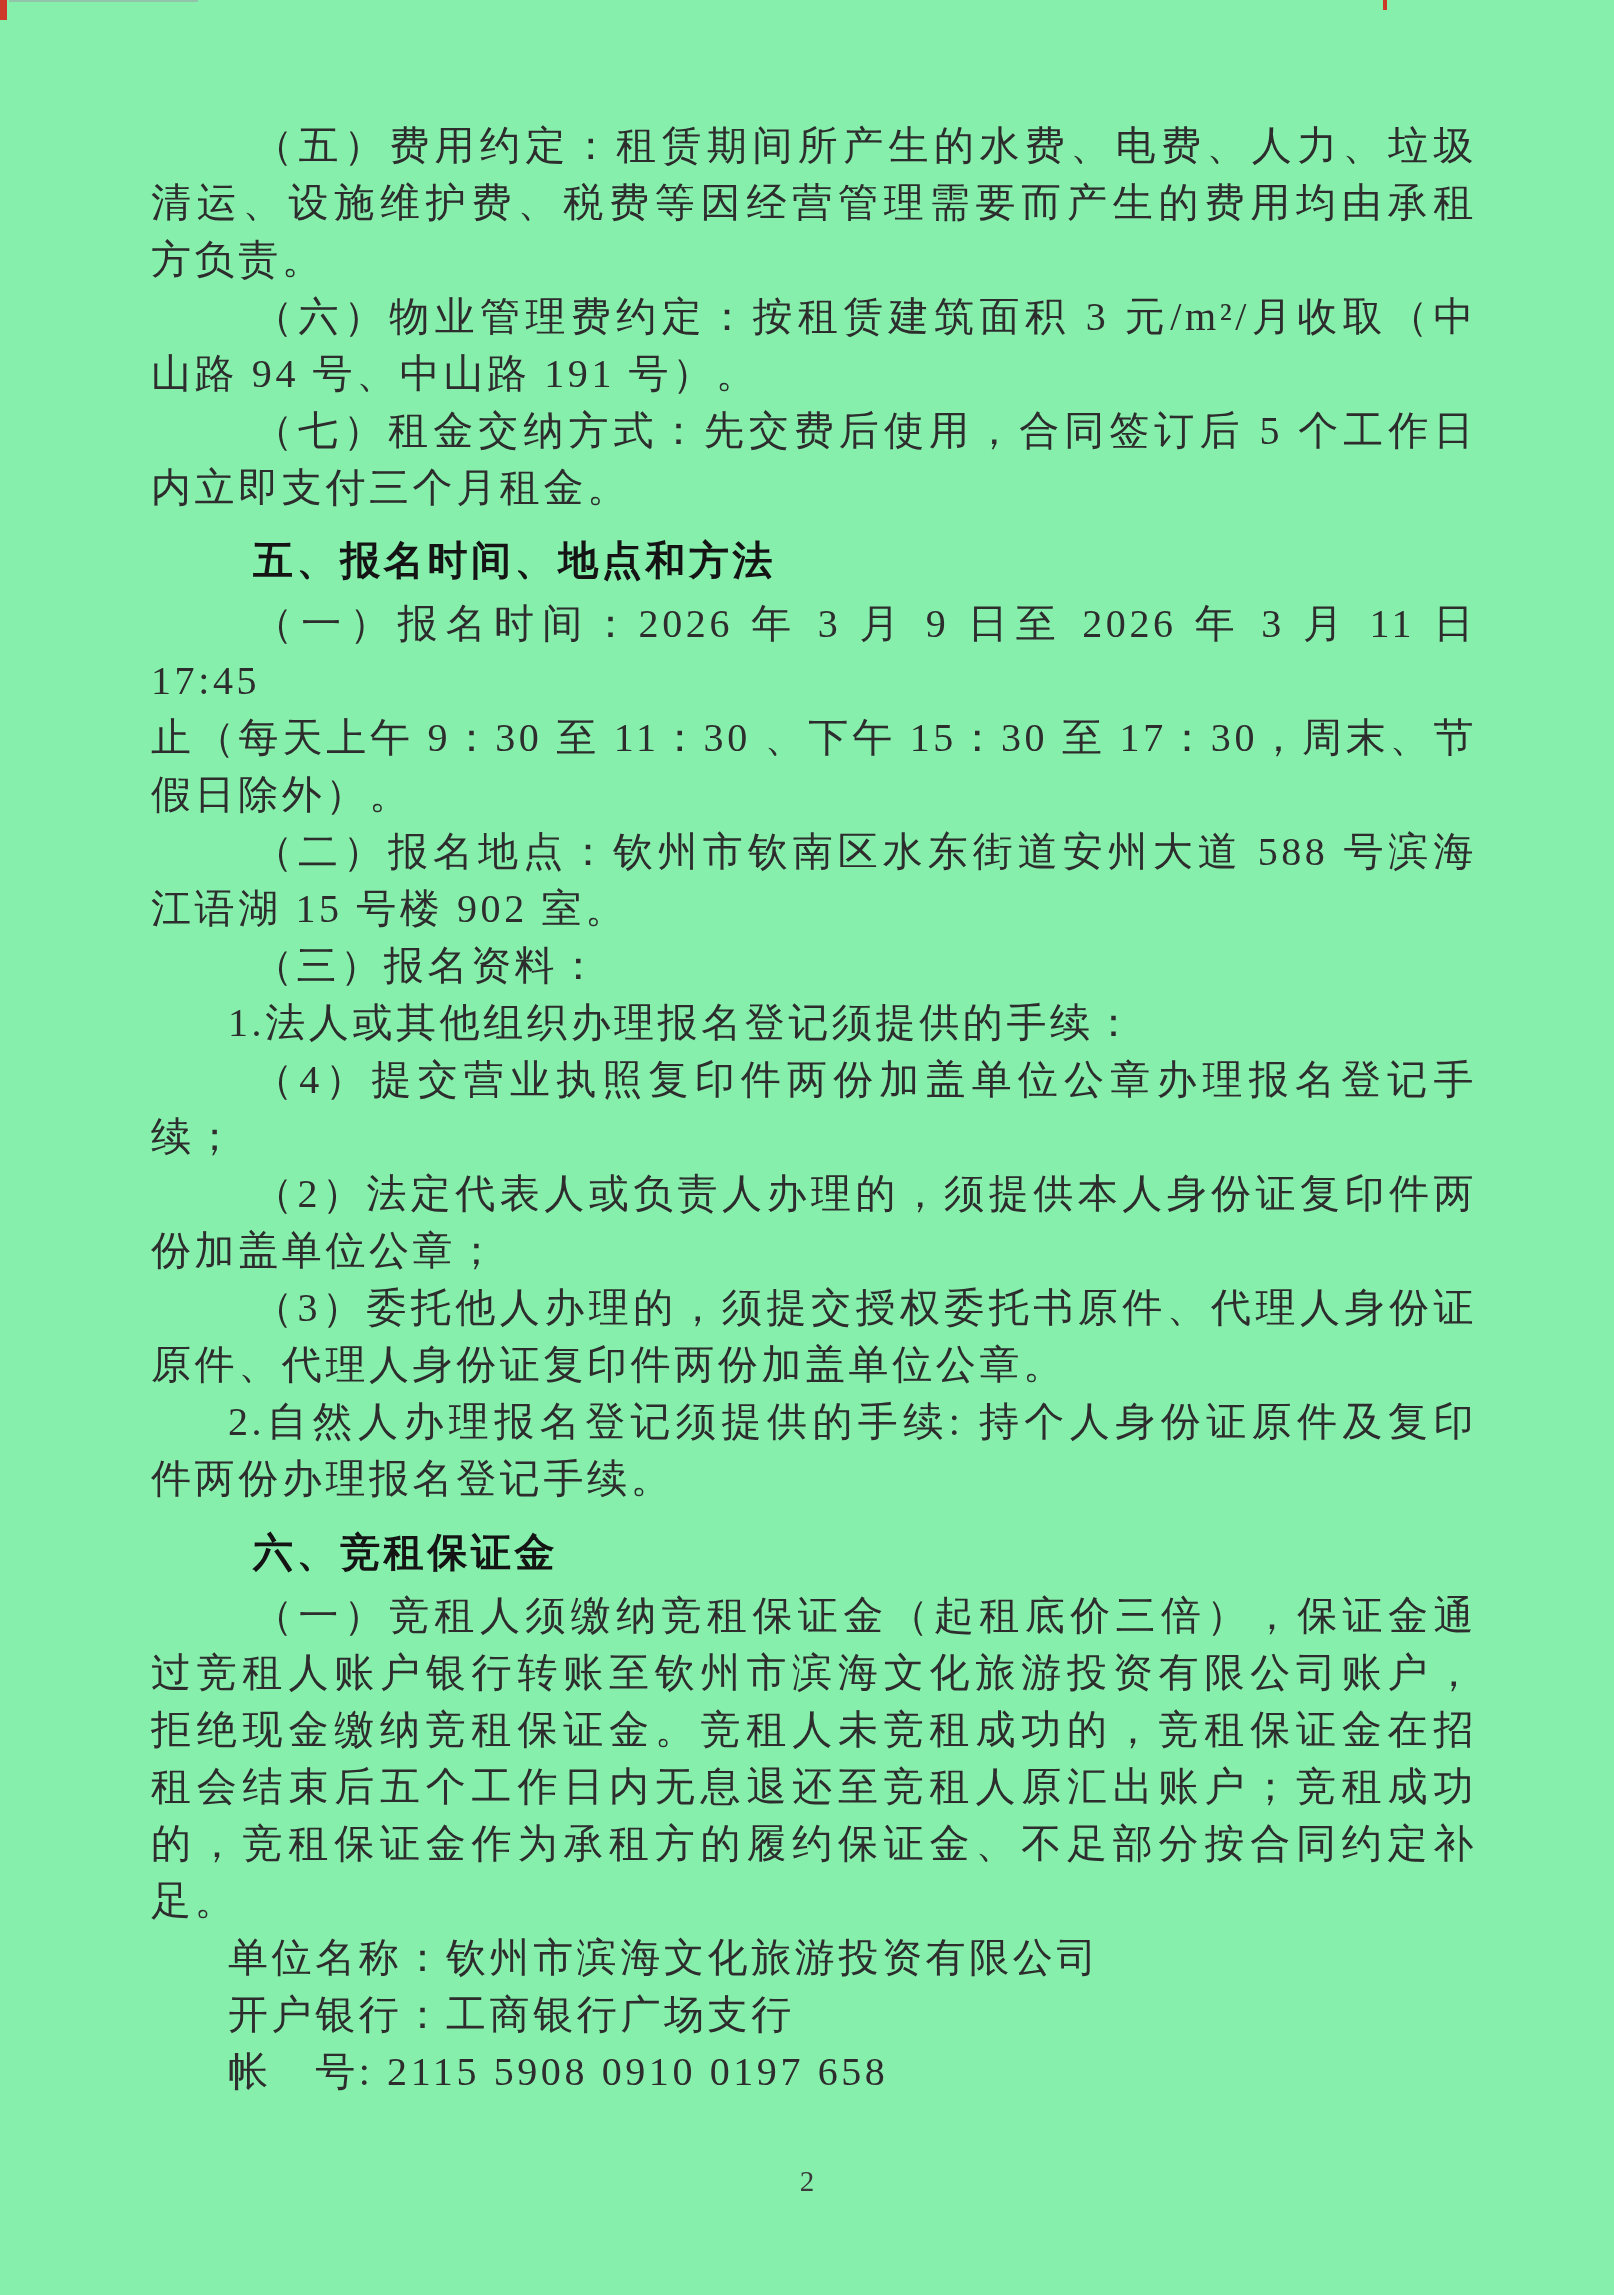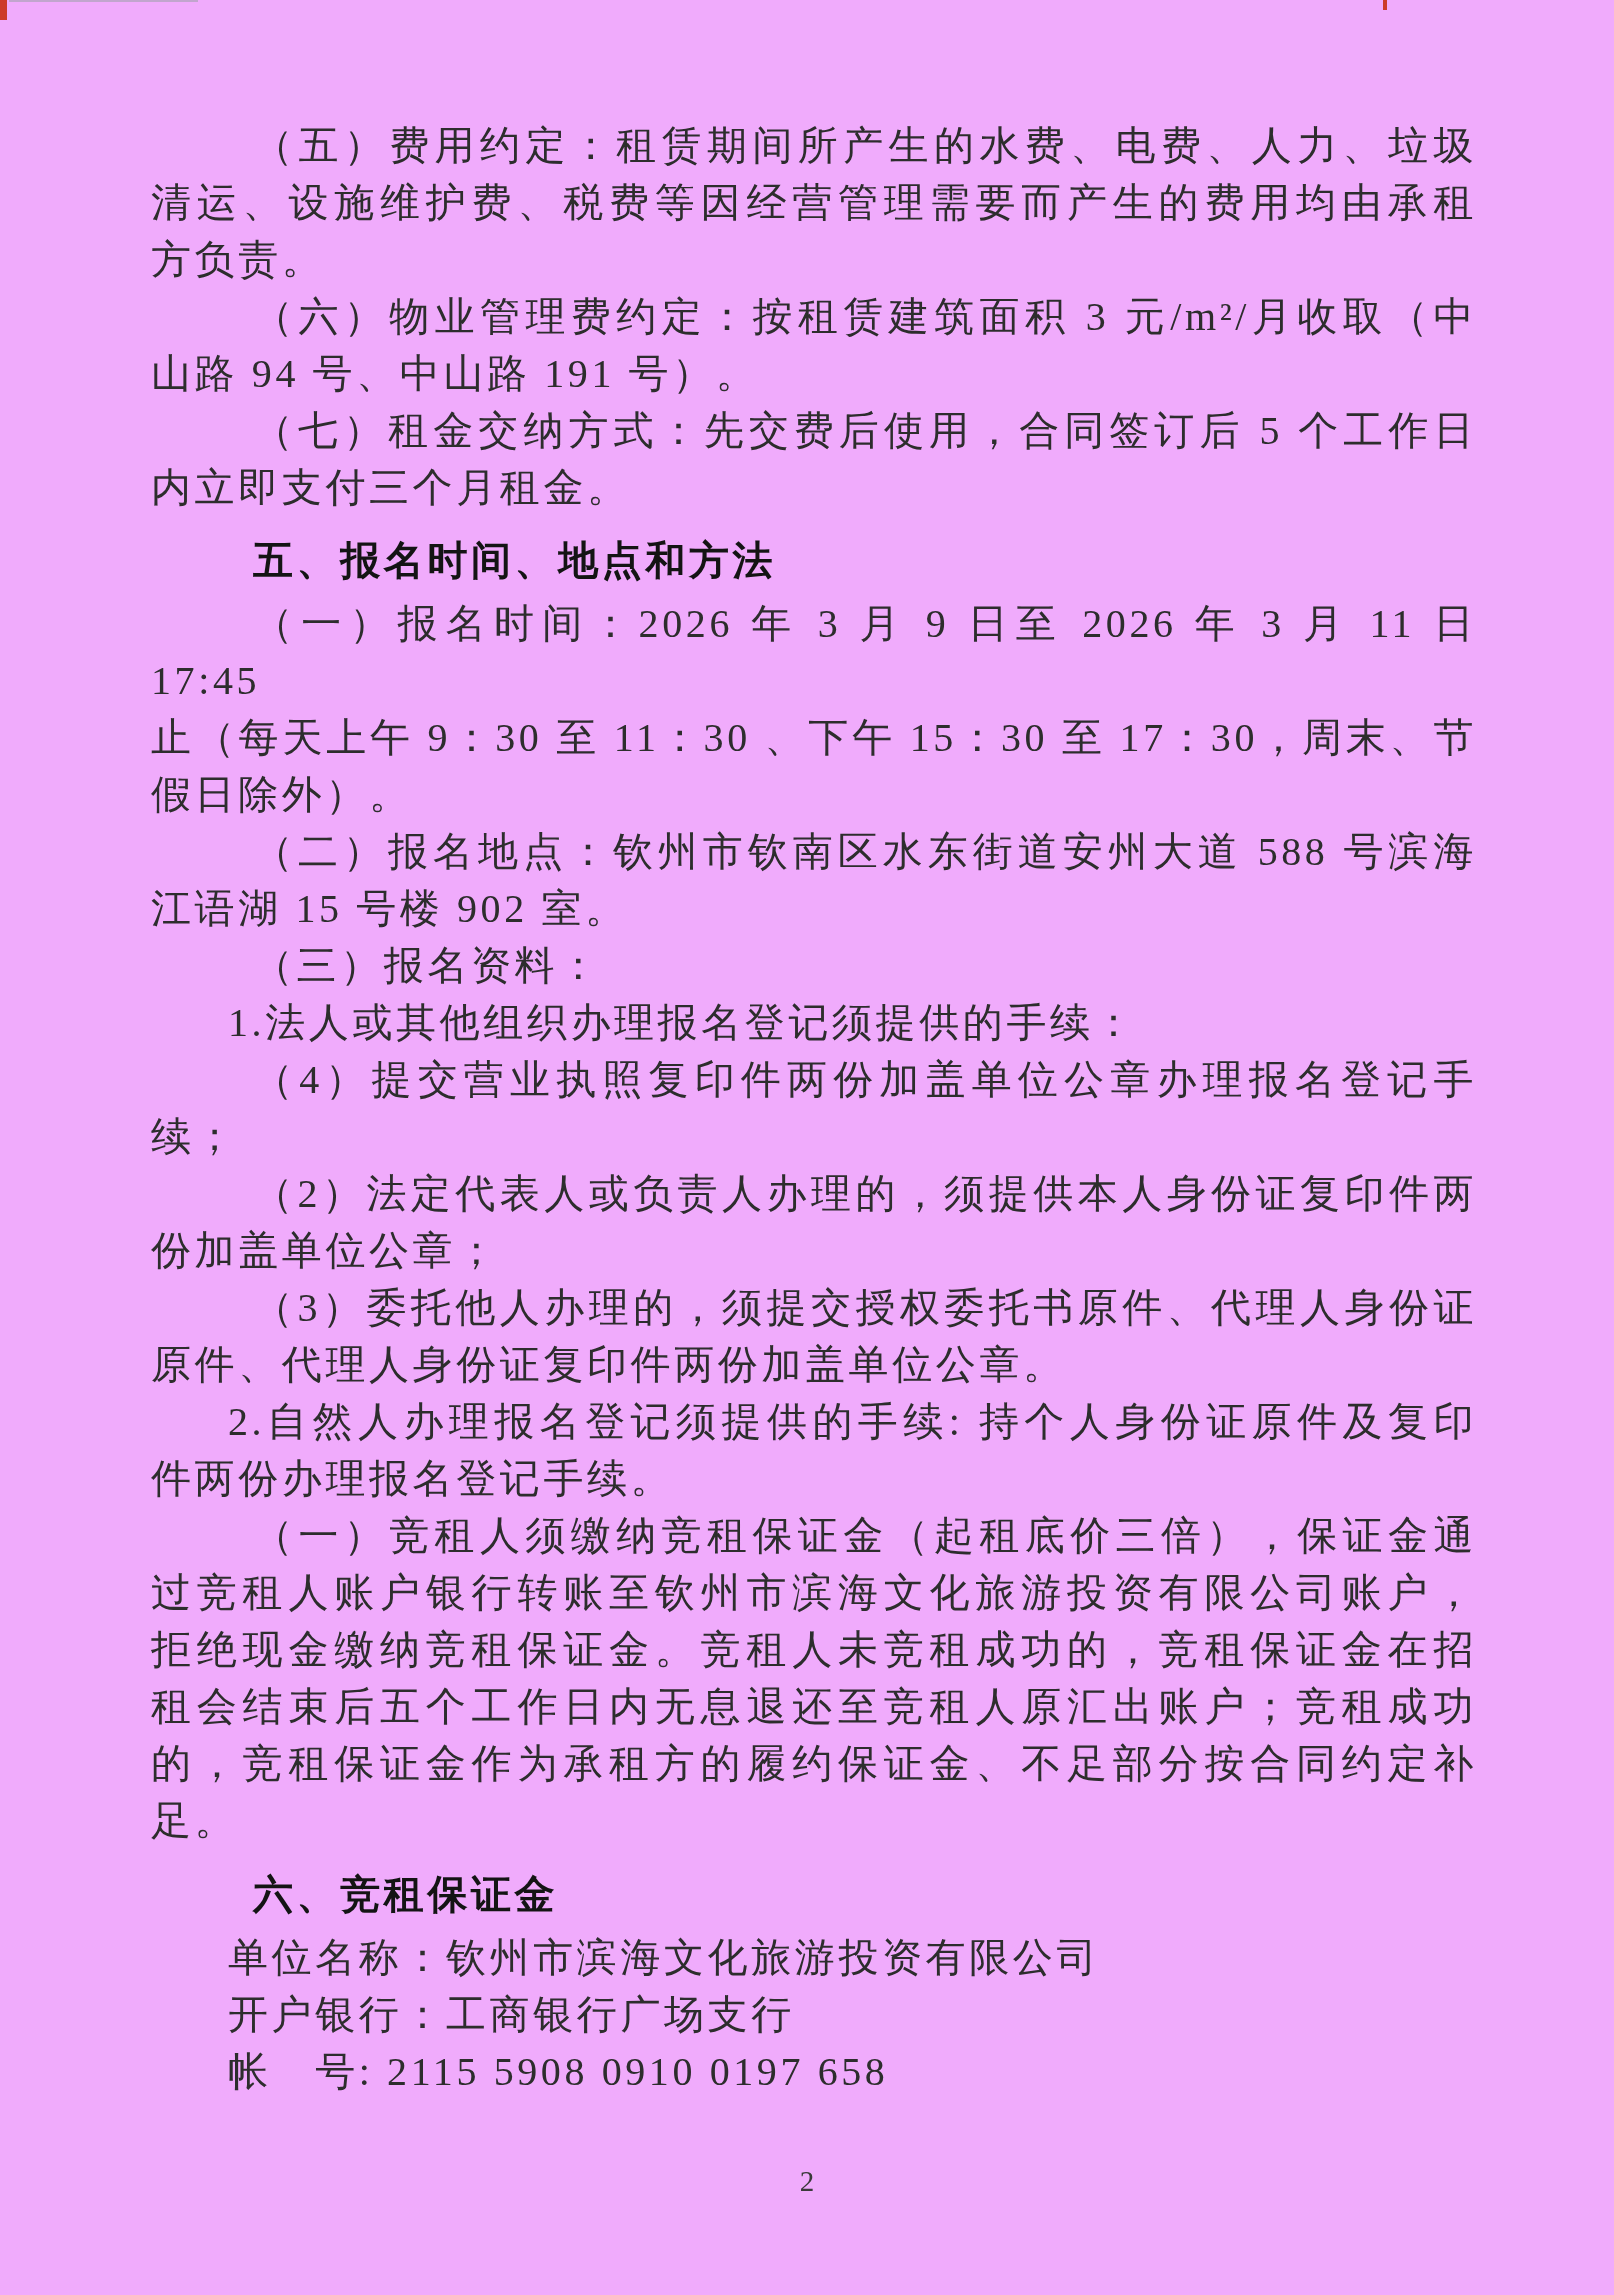--- a/index.html
+++ b/index.html
@@ -4,21 +4,21 @@
 <style>
   html, body {
     margin: 0;
     padding: 0;
     background: #e8e8e8;
   }
   .page {
     position: relative;
     width: 1614px;
     height: 2295px;
-    background: #f0abfc;
+    background: #86efac;
     overflow: hidden;
     font-family: "Liberation Serif", "DejaVu Serif", serif;
     color: #2d2d2d;
   }
   .doc-body {
     position: absolute;
     left: 151px;
     right: 137px;
     top: 117px;
     font-size: 40px;
@@ -115,30 +115,30 @@
         <div class="line last">份加盖单位公章；</div>
       </div>
       <div class="para indent-large">
         <div class="line just">（3）委托他人办理的，须提交授权委托书原件、代理人身份证</div>
         <div class="line last">原件、代理人身份证复印件两份加盖单位公章。</div>
       </div>
       <div class="para indent-small">
         <div class="line just">2.自然人办理报名登记须提供的手续: 持个人身份证原件及复印</div>
         <div class="line last">件两份办理报名登记手续。</div>
       </div>
+      <div class="para heading indent-large">
+        <div class="line last">六、竞租保证金</div>
+      </div>
       <div class="para indent-large">
         <div class="line just">（一）竞租人须缴纳竞租保证金（起租底价三倍），保证金通</div>
         <div class="line just">过竞租人账户银行转账至钦州市滨海文化旅游投资有限公司账户，</div>
         <div class="line just">拒绝现金缴纳竞租保证金。竞租人未竞租成功的，竞租保证金在招</div>
         <div class="line just">租会结束后五个工作日内无息退还至竞租人原汇出账户；竞租成功</div>
         <div class="line just">的，竞租保证金作为承租方的履约保证金、不足部分按合同约定补</div>
         <div class="line last">足。</div>
-      </div>
-      <div class="para heading indent-large">
-        <div class="line last">六、竞租保证金</div>
       </div>
       <div class="para indent-small">
         <div class="line last">单位名称：钦州市滨海文化旅游投资有限公司</div>
       </div>
       <div class="para indent-small">
         <div class="line last">开户银行：工商银行广场支行</div>
       </div>
       <div class="para indent-small">
         <div class="line last">帐　号: 2115 5908 0910 0197 658</div>
       </div>

